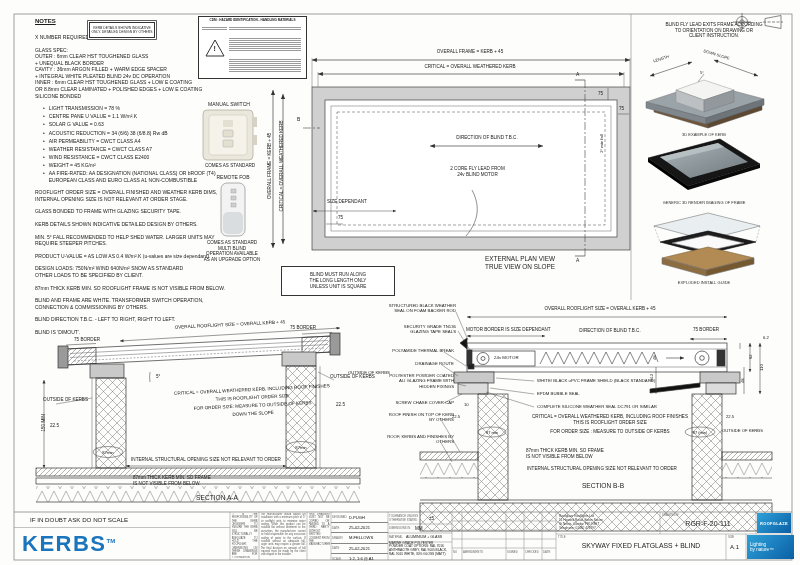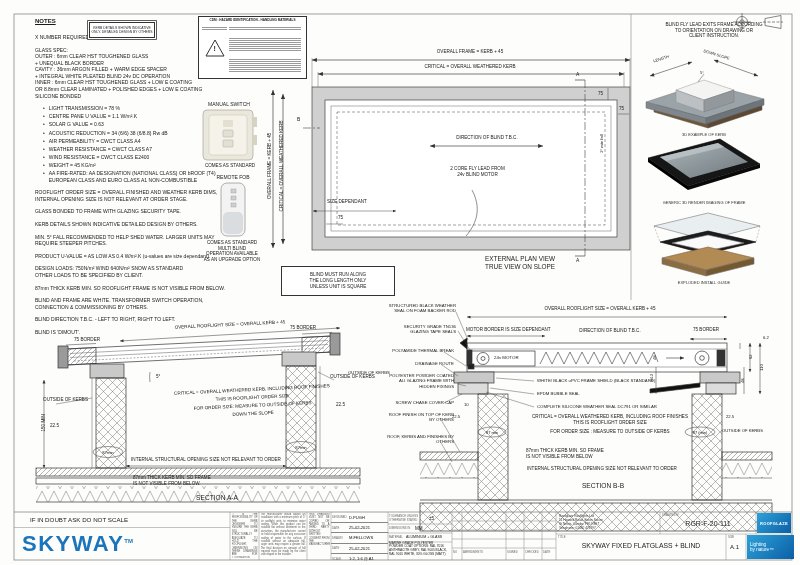--- a/index.html
+++ b/index.html
@@ -429,21 +429,21 @@
 <span class="L rot" style="left:648px;top:375px;font-size:4.2px">34.2</span>
 <span class="L" style="left:464px;top:402px;font-size:4.2px">10</span>
 <span class="L" style="left:452px;top:414px;font-size:4.2px">22.5</span>
 <span class="L" style="left:726px;top:414px;font-size:4.2px">22.5</span>
 <span class="L c" style="left:478px;top:429.5px;width:28px;font-size:4px">87 min</span>
 <span class="L c" style="left:684px;top:429.5px;width:32px;font-size:4px">87 (min)</span>
 <span class="L" style="left:722px;top:428px;width:54px;font-size:4.2px">OUTSIDE OF KERBS</span>
 
 <span class="L" style="left:30px;top:516px;width:196px;font-size:6.2px">IF IN DOUBT ASK DO NOT SCALE</span>
 <div style="position:absolute;left:22px;top:533px">
-  <span class="skyway"><span>SKYWAY</span><sup>TM</sup></span>
+  <span class="skyway"><span>KERBS</span><sup>TM</sup></span>
 </div>
 <div class="tiny" style="position:absolute;left:231.5px;top:513px;width:26px;height:45px;overflow:hidden">IT IS THE RESPONSIBILITY OF THE KERB DESIGNER TO ENSURE THE KERB WILL BE STRUCTURALLY ADEQUATE TO HOLD THE ROOFLIGHT. DIMENSIONS ON THESE DRAWINGS ARE FOR ILLUSTRATION PURPOSES ONLY</div>
 <div class="tiny" style="position:absolute;left:260.5px;top:513px;width:45px;height:45px;overflow:hidden">The manufacturer would advise an installation with a minimum pitch of 5° for rooflight units to minimise water pooling. While this product can be installed flat without detriment to the warranties, the manufacturer cannot be held responsible for any excessive pooling of water to the surface. If installed without an adequate fall, larger units may require a greater fall. The final decision on amount of fall required must be made by the client and relayed to the installer.</div>
 <div class="tiny" style="position:absolute;left:308.5px;top:513px;width:21px;height:45px;overflow:hidden">THIS DRAWING MUST NOT BE COPIED OR PASSED TO A THIRD PARTY WITHOUT WRITTEN CONSENT FROM THE MANUFACTURER</div>
 
 <div style="position:absolute;left:331px;top:512.5px;width:57px;height:47px">
   <div class="tbrow">
         <span class="tbl">DESIGNED</span>
         <span class="tbv">D.PUGH</span>
       </div>

